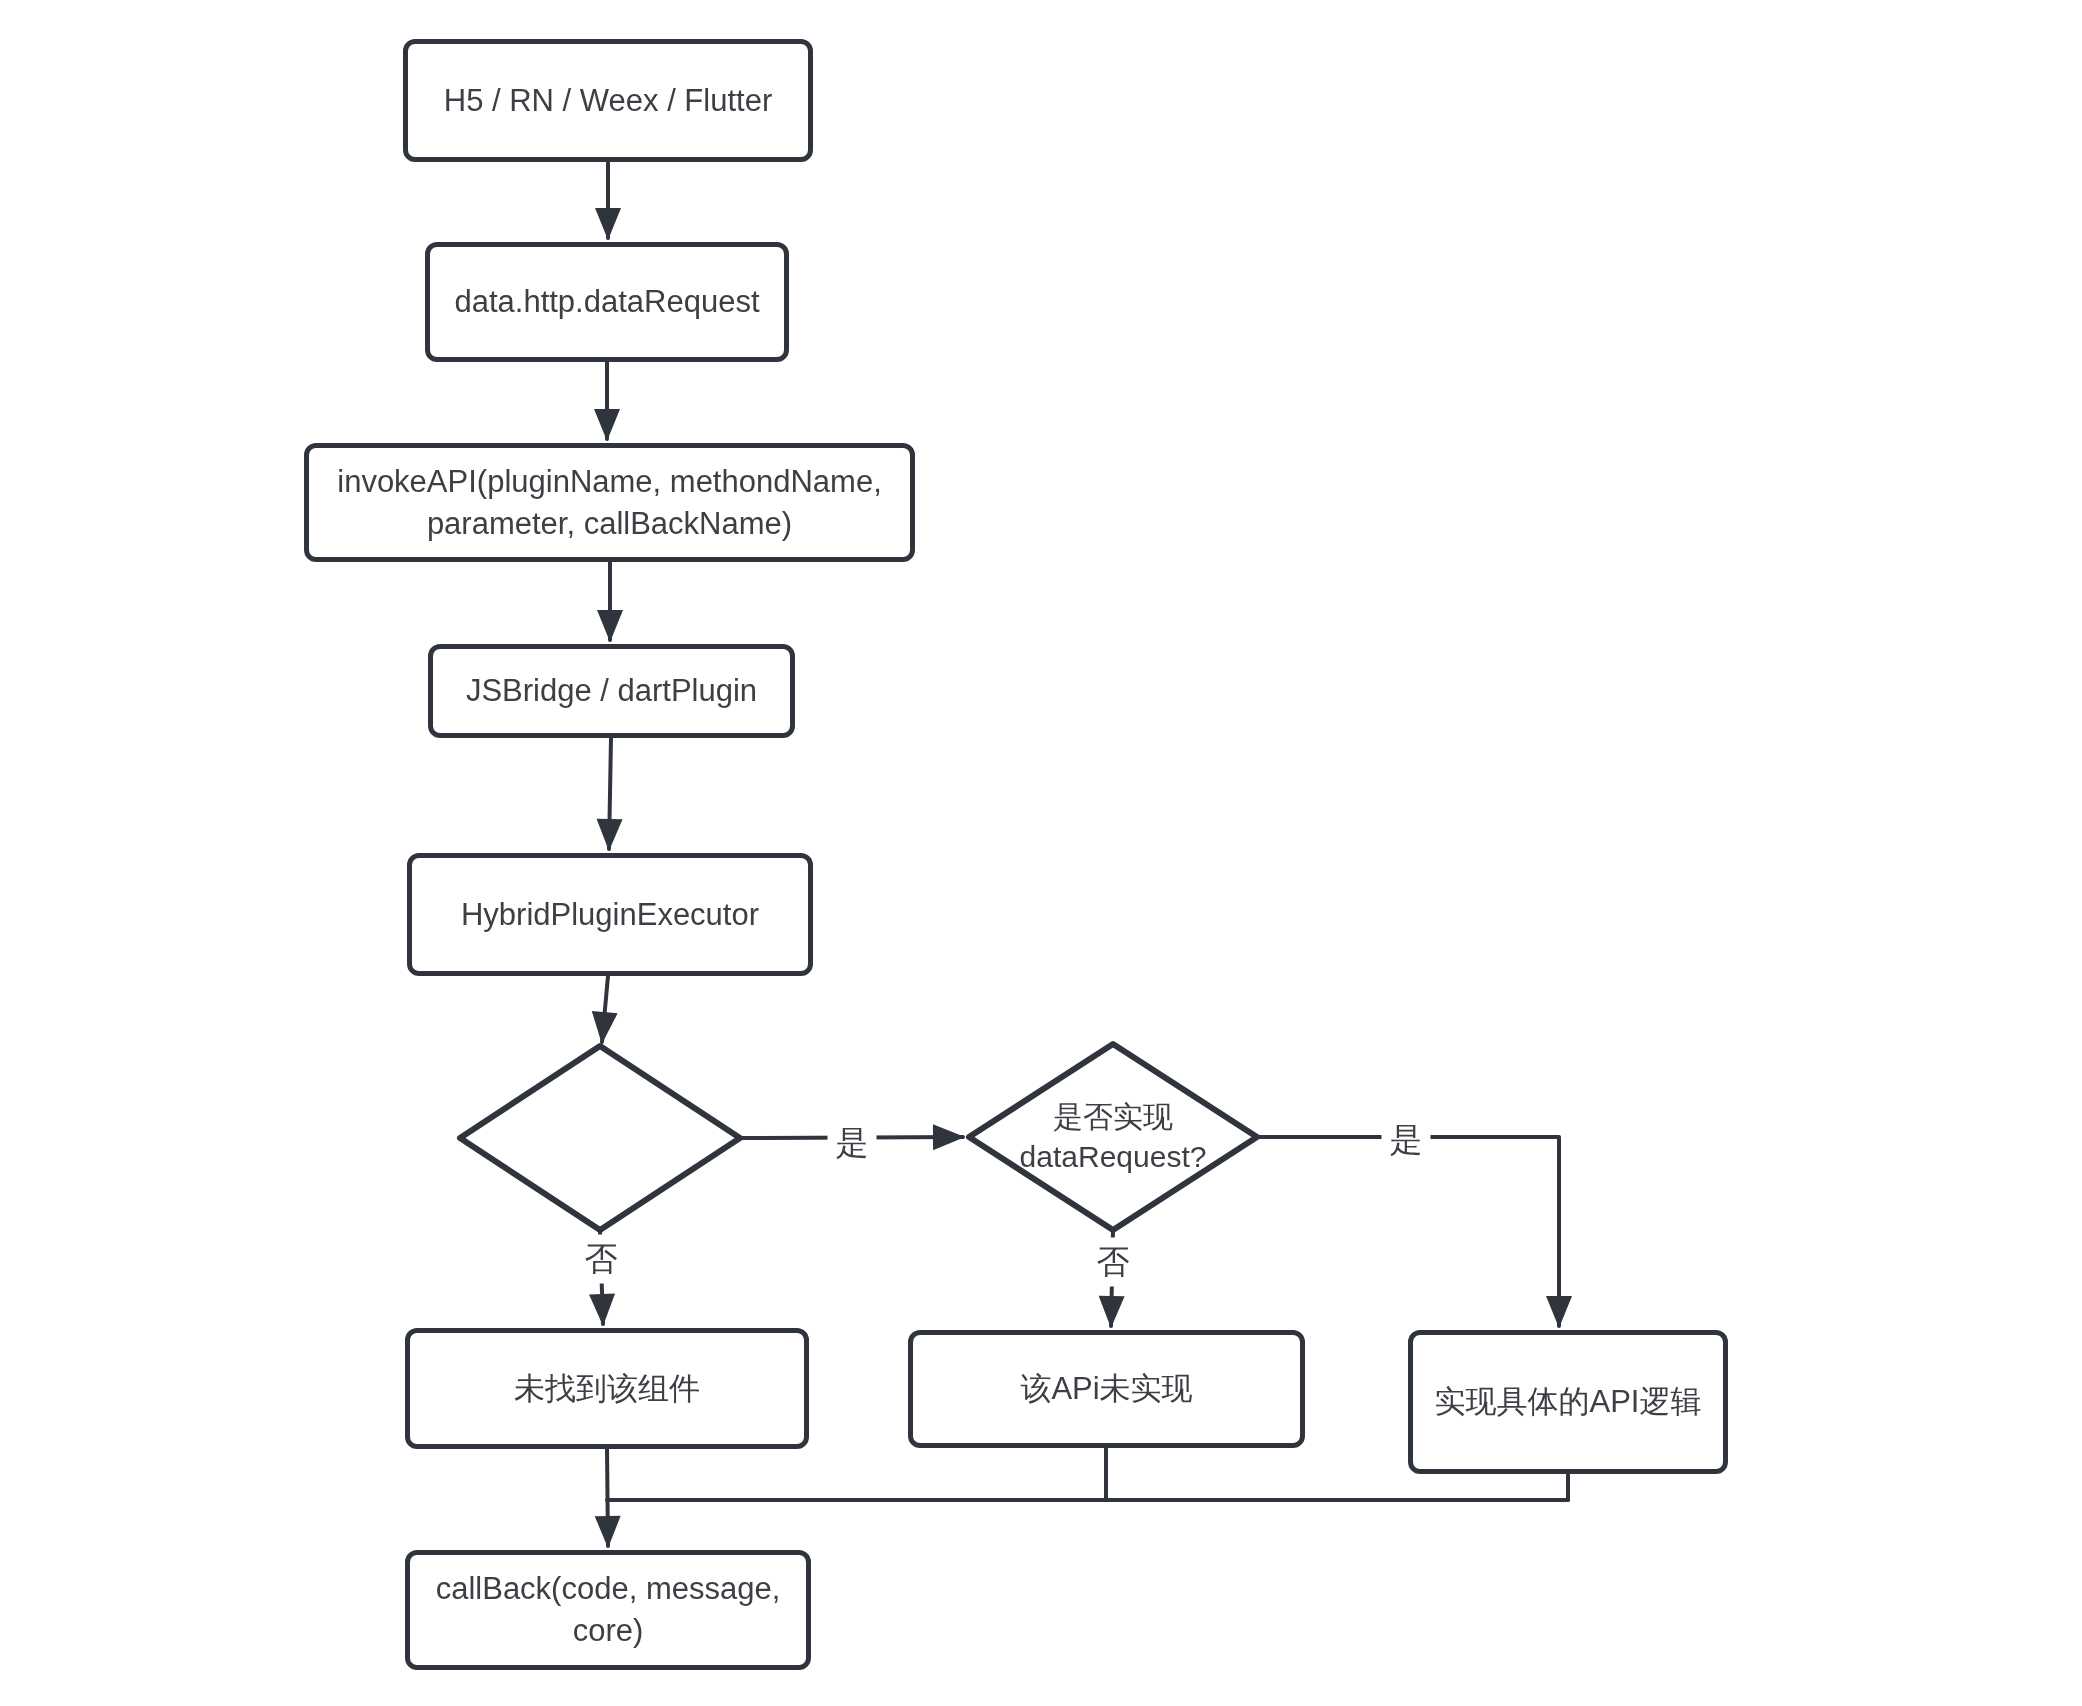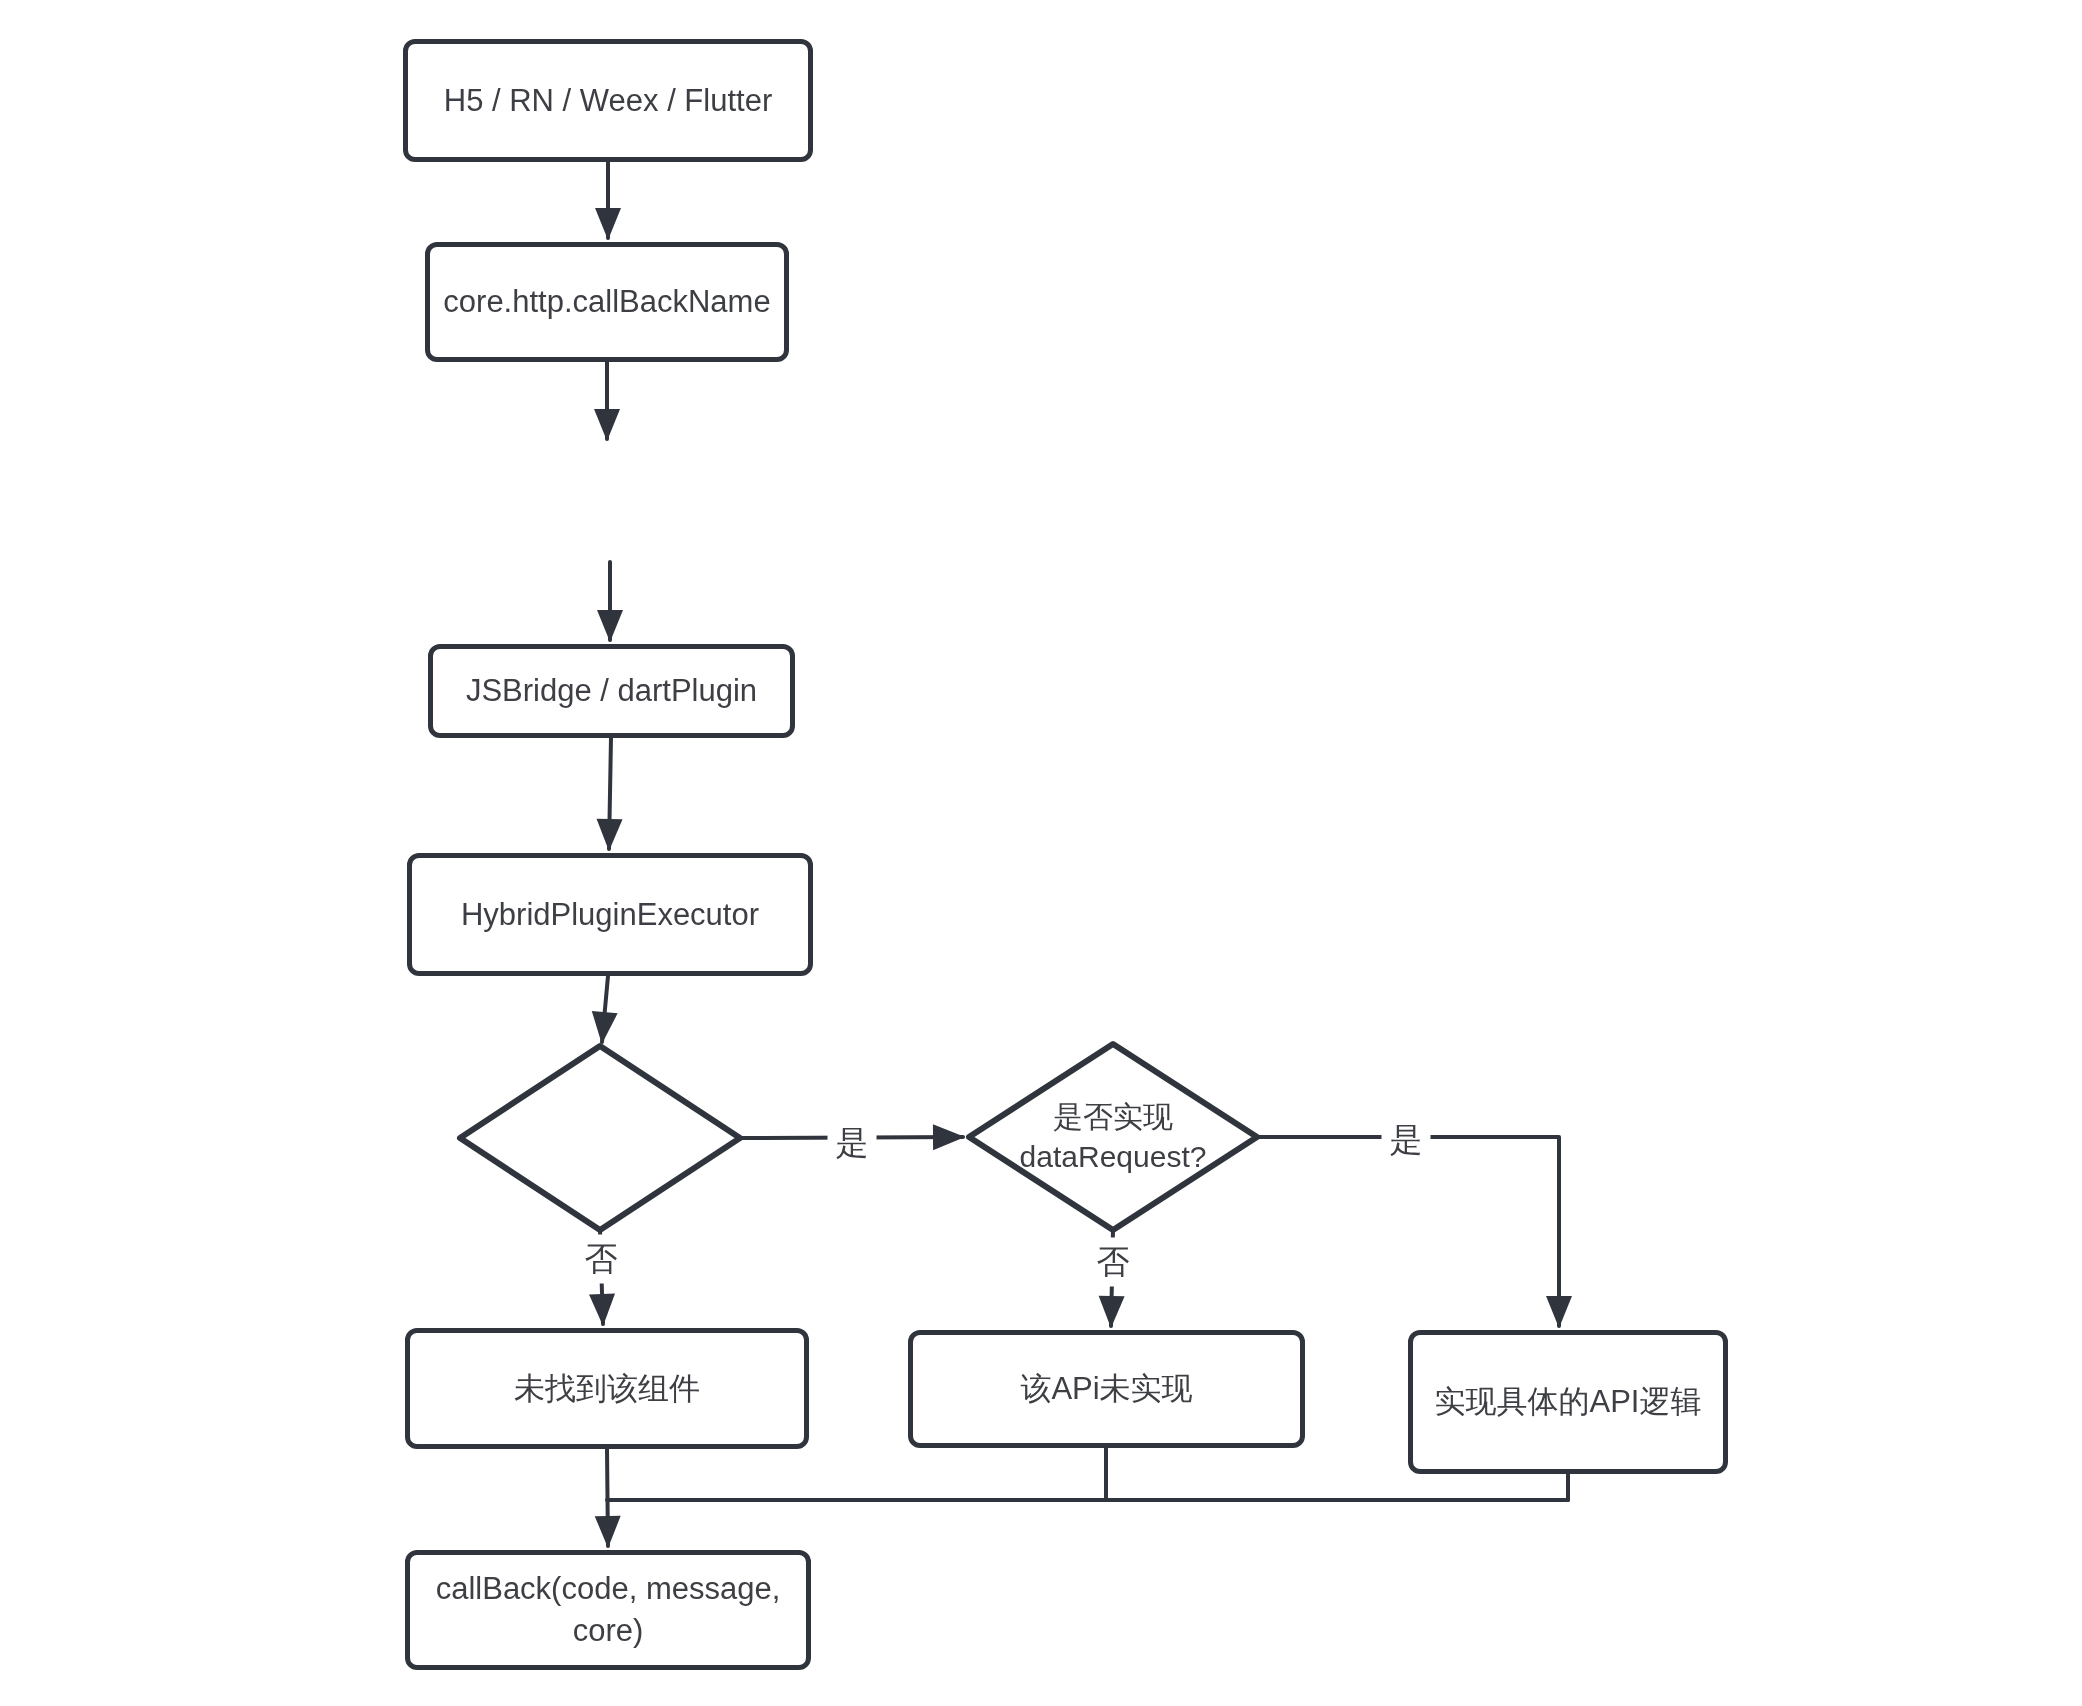--- a/index.html
+++ b/index.html
@@ -85,23 +85,27 @@
       <polygon points="600,1046 740,1138 600,1230 460,1138"></polygon>
       <polygon points="1113,1044 1257,1137 1113,1230 969,1137"></polygon>
     </g>
   </svg>
 
   <div class="node" style="left:403px;top:39px;width:410px;height:123px">
     <span>H5 / RN / Weex / Flutter</span>
   </div>
 
   <div class="node" style="left:425px;top:242px;width:364px;height:120px">
-    <span>core.http.callBackName</span>
+    <span>data.http.dataRequest</span>
   </div>
 
+  <div class="node" style="left:304px;top:443px;width:611px;height:119px">
+    <span>invokeAPI(pluginName, methondName,
+parameter, callBackName)</span>
+  </div>
 
   <div class="node" style="left:428px;top:644px;width:367px;height:94px">
     <span>JSBridge / dartPlugin</span>
   </div>
 
   <div class="node" style="left:407px;top:853px;width:406px;height:123px">
     <span>HybridPluginExecutor</span>
   </div>
 
 

